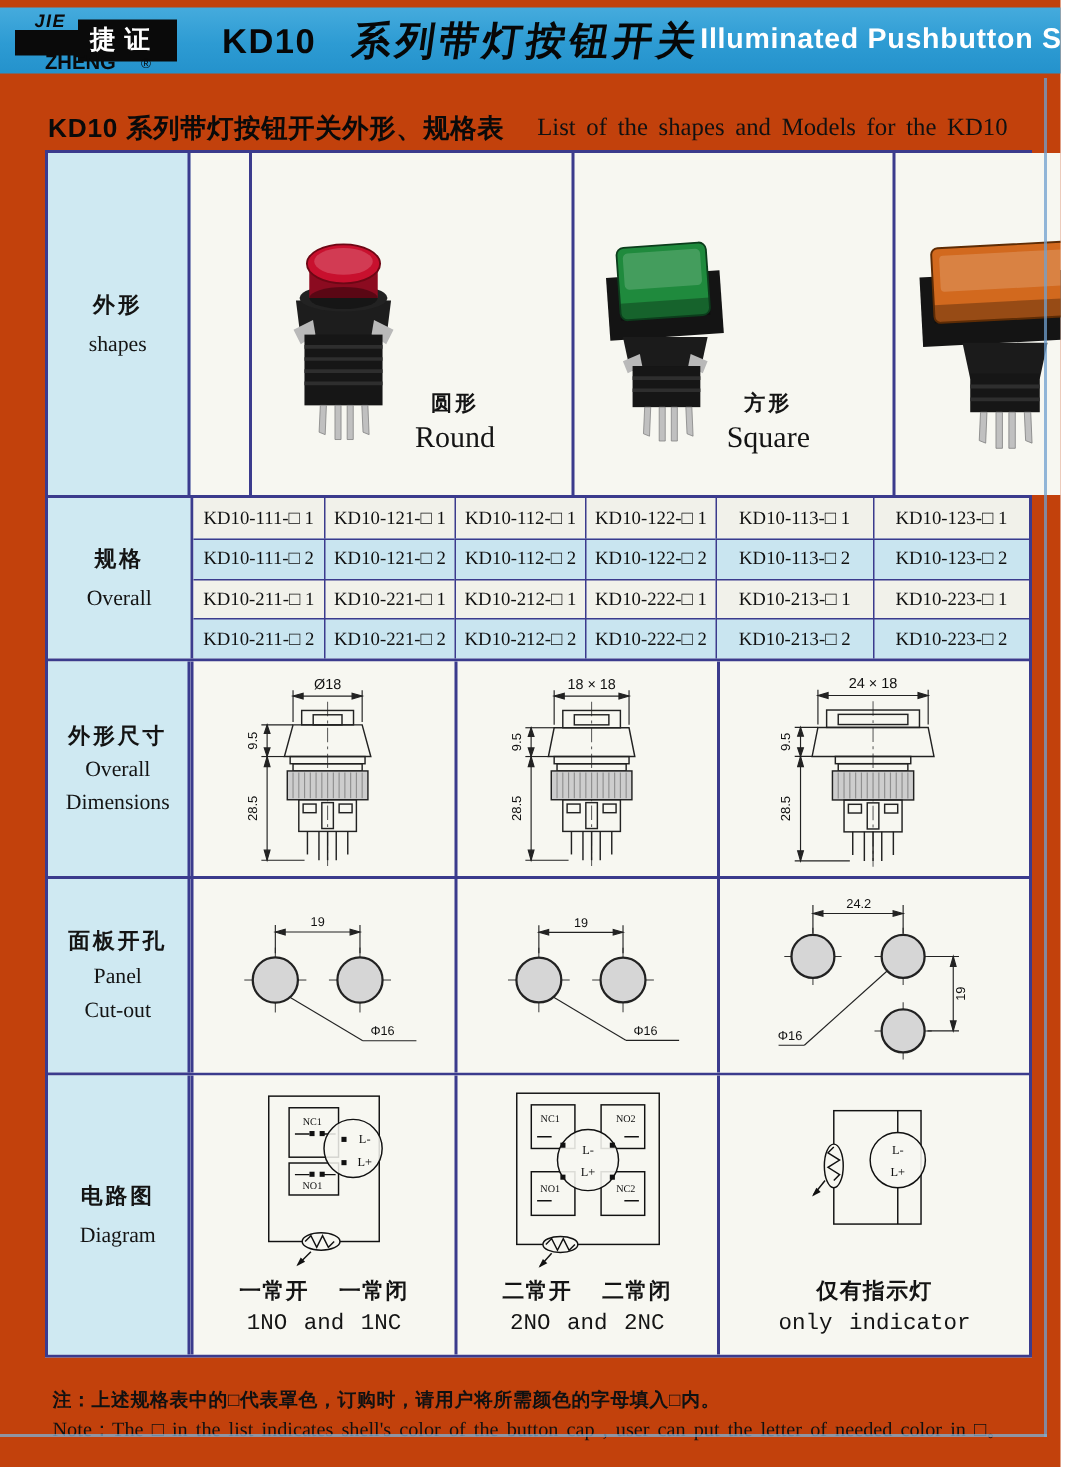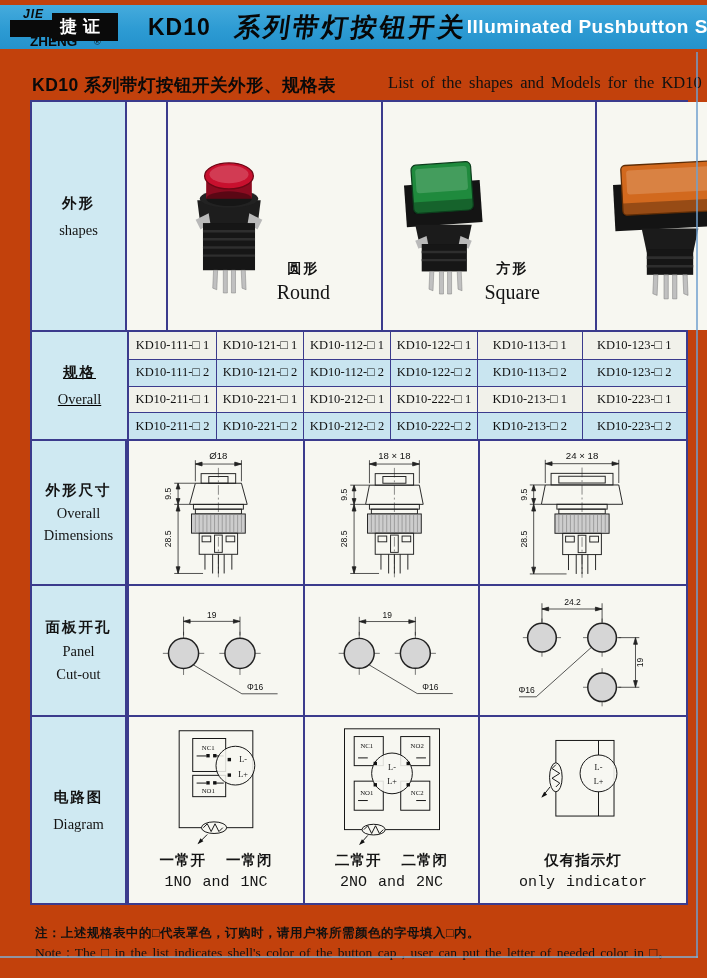--- a/index.html
+++ b/index.html
@@ -20,21 +20,21 @@
     letter-spacing:6px; font-family:"Liberation Serif",serif; }
   .logo-zheng { position:absolute; left:22px; top:27px; font-weight:bold; font-size:13.5px; color:#0a0a0a; }
   .logo-reg { position:absolute; left:86px; top:30px; font-size:9px; color:#0a0a0a; }
   .hdr-model { font-size:23px; font-weight:bold; color:#070707; margin-left:28px; letter-spacing:1px; flex:0 0 auto;}
   .hdr-cn { font-size:26px; font-weight:bold; color:#070707; margin-left:24px; letter-spacing:3px;
     transform:skewX(-8deg); flex:0 0 auto; }
   .hdr-en { font-size:19px; color:#ffffff; margin-left:auto; margin-right:4px; font-weight:600;
     letter-spacing:0.5px; flex:0 0 auto; white-space:nowrap; }
 
   
-  .page-title { position:absolute; left:32px; top:73px; display:flex; align-items:flex-start;gap:30px; }
+  .page-title { position:absolute; left:32px; top:73px; display:flex; align-items:center; }
   .pt-cn { font-size:17.5px; font-weight:bold; color:#0a0a0a; letter-spacing:0.5px; }
   .pt-en { font-size:16.5px; color:#111; margin-left:22px; font-family:"Liberation Serif",serif; word-spacing:3px;}
 
   
   .spec-table { position:absolute; left:30px; top:100px; width:658px; height:805px;
     border:2px solid #3b3b8d; background:#f7f7f1; display:flex; flex-direction:column; }
   .trow { display:flex; border-top:2px solid #3b3b8d; }
   .trow:first-child { border-top:none; }
   .hcell { width:95px; flex:0 0 95px; background:#cfe9f2; border-right:2px solid #3b3b8d;
     display:flex; flex-direction:column; align-items:center; justify-content:center; gap:9px; }
@@ -207,21 +207,21 @@
           </g>
         </svg>
         <div class="shape-label">
           <div class="cn">矩形</div>
           <div class="en">Rectangle</div>
         </div>
       </div>
     </div>
 
     <div class="trow row-models">
-      <div class="hcell" style="border-right:none;text-decoration:underline;">
+      <div class="hcell" style="border-right:none;">
         <span class="cn">规格</span>
         <span class="en">Overall</span>
       </div>
       <div class="models-grid">
           <div class="mcell">KD10-111-□ 1</div>
           <div class="mcell bl">KD10-121-□ 1</div>
           <div class="mcell bl">KD10-112-□ 1</div>
           <div class="mcell bl">KD10-122-□ 1</div>
           <div class="mcell bl">KD10-113-□ 1</div>
           <div class="mcell bl">KD10-123-□ 1</div>

